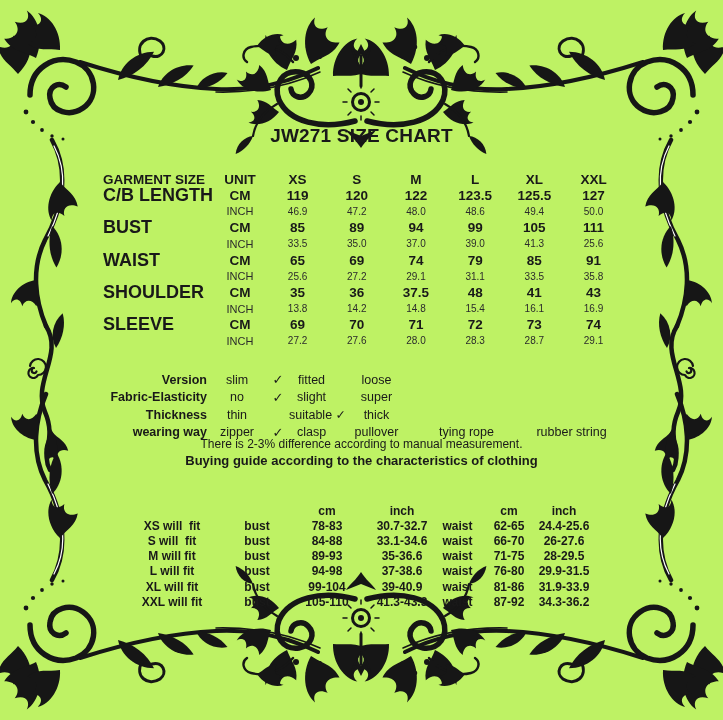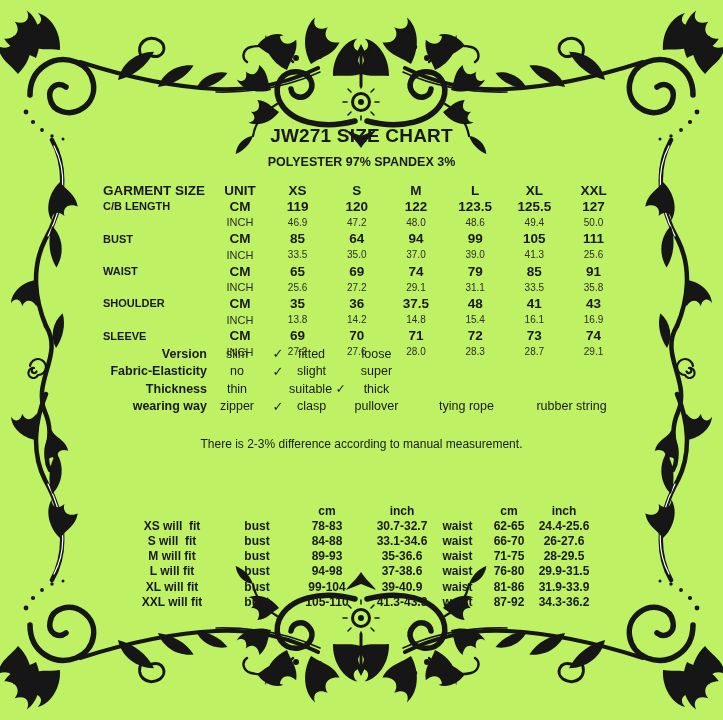--- a/index.html
+++ b/index.html
@@ -3,32 +3,32 @@
 <meta charset="utf-8">
 <style>
   html,body{margin:0;padding:0;background:#fff;}
   .page{position:relative;width:723px;height:720px;background:#bef264;overflow:hidden;
         font-family:"Liberation Sans",sans-serif;color:#191919;}
   .border{position:absolute;left:0;top:0;width:723px;height:720px;pointer-events:none;}
   .title{position:absolute;top:125px;left:0;width:723px;text-align:center;
          font-weight:bold;font-size:19px;letter-spacing:.2px;}
   .subtitle{position:absolute;top:155px;left:0;width:723px;text-align:center;
             font-weight:bold;font-size:12.5px;}
-  .size-table{position:absolute;left:100px;top:182px;display:grid;
+  .size-table{position:absolute;left:100px;top:171px;display:grid;
               grid-template-columns:112px 56px repeat(6,59.2px);
               grid-auto-rows:16.2px;align-items:center;}
   .size-table div{text-align:center;white-space:nowrap;}
   .th{font-weight:bold;font-size:13.5px;}
   .left{text-align:left !important;padding-left:3px;}
-  .rlabel{text-align:left !important;padding-left:3px;font-weight:bold;font-size:11px;}
+  .rlabel{text-align:left !important;padding-left:3px;font-weight:bold;font-size:18px;}
   .unit{font-weight:bold;font-size:13.5px;}
   .inchu{font-weight:normal !important;font-size:11px !important;color:#2b2b2b;}
   .cmv{font-weight:bold;font-size:13.5px;}
   .inv{font-size:10px;color:#2b2b2b;}
-  .attr-table{position:absolute;left:100px;top:345px;display:grid;
+  .attr-table{position:absolute;left:100px;top:371px;display:grid;
               grid-template-columns:107px 60px 22px 45px 85px 95px 115px;
               grid-auto-rows:17.5px;align-items:center;font-size:12.5px;}
   .alabel{font-weight:bold;text-align:right;white-space:nowrap;}
   .acell{text-align:center;white-space:nowrap;}
   .chk{font-size:13px;}
   .notes{position:absolute;left:0;top:436px;width:723px;text-align:center;
          font-size:12px;line-height:16.2px;}
   .notes-heading{font-weight:bold;font-size:13px;margin-top:1px;}
   .guide{position:absolute;display:grid;grid-auto-rows:15.2px;align-items:center;
          font-weight:bold;font-size:12px;}
@@ -119,21 +119,20 @@
       <use href="#corner" transform="translate(0,720) scale(1,-1)"></use>
       <use href="#corner" transform="translate(723,720) scale(-1,-1)"></use>
       <use href="#edge"></use>
       <use href="#edge" transform="translate(723,0) scale(-1,1)"></use>
       <use href="#centerTop" transform="translate(361,0)"></use>
       <use href="#centerTop" transform="translate(361,720) scale(1,-1)"></use>
     </g>
   </svg>
 
   <div class="title">JW271 SIZE CHART</div>
-  <div class="subtitle">POLYESTER 97% SPANDEX 3%</div>
 
   <div class="size-table" id="sizeTable">
       <div class="th left">GARMENT SIZE</div>
       <div class="th">UNIT</div>
       <div class="th">XS</div>
       <div class="th">S</div>
       <div class="th">M</div>
       <div class="th">L</div>
       <div class="th">XL</div>
       <div class="th">XXL</div>
@@ -149,21 +148,21 @@
       <div class="unit inchu">INCH</div>
       <div class="inv">46.9</div>
       <div class="inv">47.2</div>
       <div class="inv">48.0</div>
       <div class="inv">48.6</div>
       <div class="inv">49.4</div>
       <div class="inv">50.0</div>
       <div class="rlabel">BUST</div>
       <div class="unit">CM</div>
       <div class="cmv">85</div>
-      <div class="cmv">64</div>
+      <div class="cmv">89</div>
       <div class="cmv">94</div>
       <div class="cmv">99</div>
       <div class="cmv">105</div>
       <div class="cmv">111</div>
       <div></div>
       <div class="unit inchu">INCH</div>
       <div class="inv">33.5</div>
       <div class="inv">35.0</div>
       <div class="inv">37.0</div>
       <div class="inv">39.0</div>
@@ -245,20 +244,21 @@
       <div class="acell">zipper</div>
       <div class="acell chk">✓</div>
       <div class="acell">clasp</div>
       <div class="acell">pullover</div>
       <div class="acell">tying rope</div>
       <div class="acell">rubber string</div>
     </div>
 
   <div class="notes">
     <div>There is 2-3% difference according to manual measurement.</div>
+    <div class="notes-heading">Buying guide according to the characteristics of clothing</div>
   </div>
 
   <div class="guide guide-bust" id="guideBust">
       <div></div>
       <div></div>
       <div class="gh">cm</div>
       <div class="gh">inch</div>
       <div class="glabel">XS will  fit</div>
       <div class="gc">bust</div>
       <div class="gc">78-83</div>

